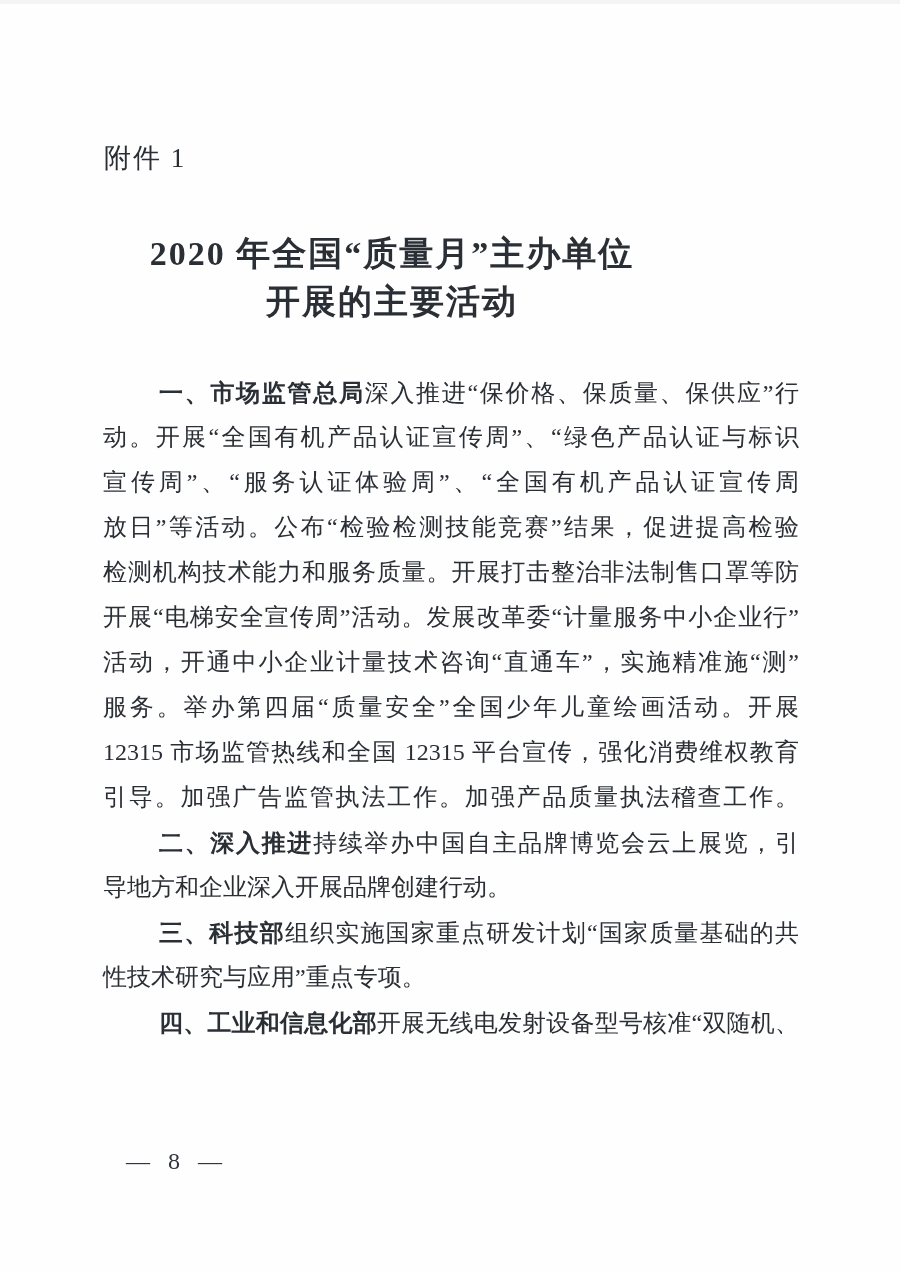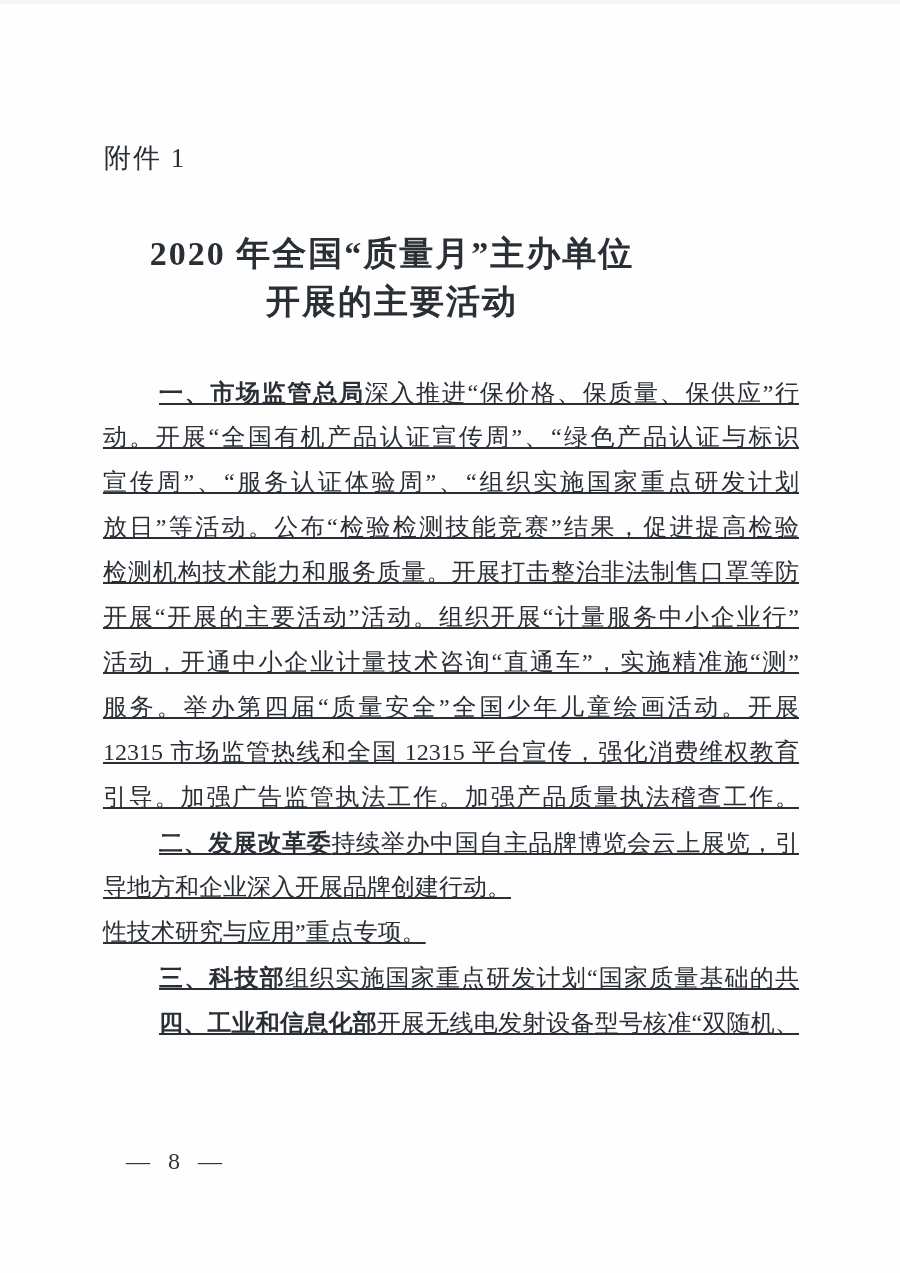--- a/index.html
+++ b/index.html
@@ -43,21 +43,20 @@
     width: 696px;
   }
   .line {
     height: 45px;
     line-height: 45px;
     font-size: 24px;
     text-align: justify;
     text-align-last: left;
     white-space: normal;
     overflow: visible;
-    text-decoration: underline;
   }
   .line.fill {
     text-align-last: justify;
   }
   .line.indent {
     text-indent: 56px;
   }
   .lead {
     font-family: "Liberation Sans", "DejaVu Sans", sans-serif;
     font-weight: 700;
@@ -79,32 +78,32 @@
   <div class="attachment-label">附件 1</div>
 
   <h1 class="doc-title">
     <span>2020 年全国“质量月”主办单位</span><br>
     <span>开展的主要活动</span>
   </h1>
 
   <div class="doc-body" id="body-lines">
       <div class="line indent fill"><span class="lead">一、市场监管总局</span>深入推进“保价格、保质量、保供应”行</div>
       <div class="line fill">动。开展“全国有机产品认证宣传周”、“绿色产品认证与标识</div>
-      <div class="line fill">宣传周”、“服务认证体验周”、“组织实施国家重点研发计划</div>
+      <div class="line fill">宣传周”、“服务认证体验周”、“全国有机产品认证宣传周</div>
       <div class="line fill">放日”等活动。公布“检验检测技能竞赛”结果，促进提高检验</div>
       <div class="line fill">检测机构技术能力和服务质量。开展打击整治非法制售口罩等防</div>
-      <div class="line fill">开展“开展的主要活动”活动。组织开展“计量服务中小企业行”</div>
+      <div class="line fill">开展“电梯安全宣传周”活动。发展改革委“计量服务中小企业行”</div>
       <div class="line fill">活动，开通中小企业计量技术咨询“直通车”，实施精准施“测”</div>
       <div class="line fill">服务。举办第四届“质量安全”全国少年儿童绘画活动。开展</div>
       <div class="line fill">12315 市场监管热线和全国 12315 平台宣传，强化消费维权教育</div>
       <div class="line fill">引导。加强广告监管执法工作。加强产品质量执法稽查工作。</div>
-      <div class="line indent fill"><span class="lead">二、发展改革委</span>持续举办中国自主品牌博览会云上展览，引</div>
+      <div class="line indent fill"><span class="lead">二、深入推进</span>持续举办中国自主品牌博览会云上展览，引</div>
       <div class="line">导地方和企业深入开展品牌创建行动。</div>
+      <div class="line indent fill"><span class="lead">三、科技部</span>组织实施国家重点研发计划“国家质量基础的共</div>
       <div class="line">性技术研究与应用”重点专项。</div>
-      <div class="line indent fill"><span class="lead">三、科技部</span>组织实施国家重点研发计划“国家质量基础的共</div>
       <div class="line indent fill"><span class="lead">四、工业和信息化部</span>开展无线电发射设备型号核准“双随机、</div>
     </div>
 
   <div class="page-number">
     <span>— 8 —</span>
   </div>
 
 </div>
 
 </body></html>

